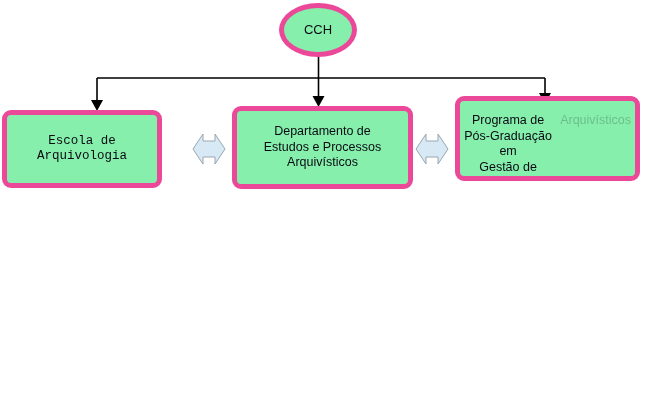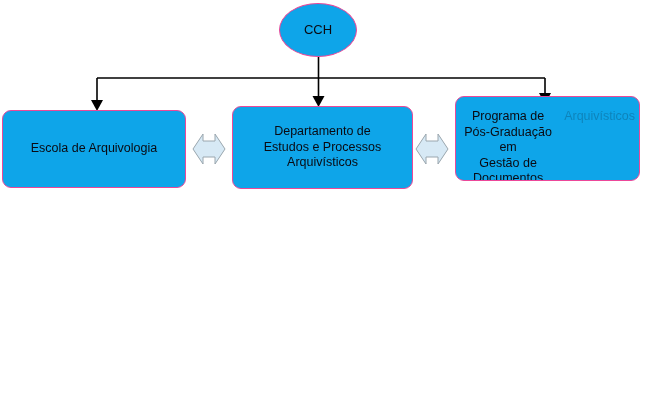--- a/index.html
+++ b/index.html
@@ -17,22 +17,22 @@
   }
   #canvas {
     position: absolute;
     left: 0; top: 0;
     width: 654px;
     height: 400px;
   }
   .node {
     position: absolute;
     box-sizing: border-box;
-    background: #0ea5e9;
-    border: 1px solid #ec4899;
+    background: #86efac;
+    border: 5px solid #ec4899;
     display: flex;
     align-items: center;
     justify-content: center;
     text-align: center;
     color: #0a0a12;
     font-size: 12.5px;
     line-height: 15.5px;
     overflow: hidden;
   }
   .node-root {
@@ -42,22 +42,23 @@
     height: 54px;
     border-radius: 50% / 50%;
     font-size: 13px;
   }
   .node-box {
     border-radius: 9px;
   }
   .node-left {
     left: 2px;
     top: 110px;
-    width: 184px;
+    width: 160px;
     height: 78px;
+    font-family: Liberation Mono, monospace;
   }
   .node-center {
     left: 232px;
     top: 106px;
     width: 181px;
     height: 83px;
   }
   .node-right {
     left: 455px;
     top: 96px;

